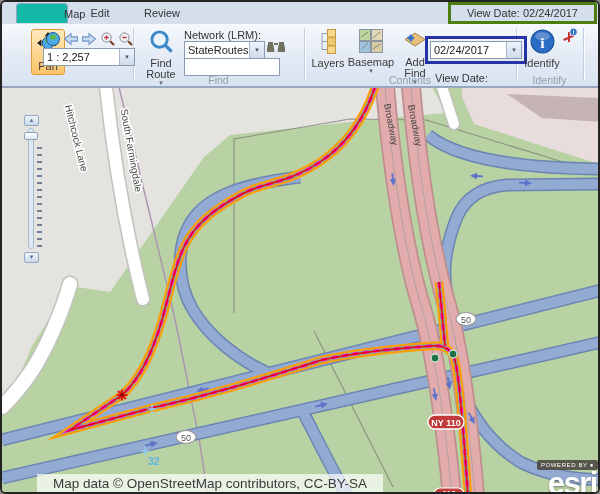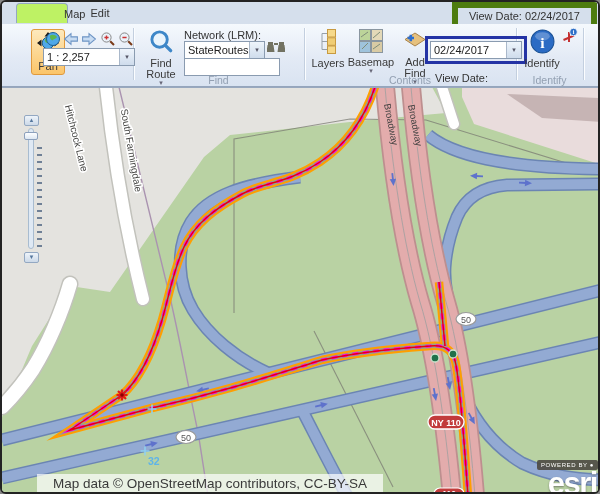--- a/index.html
+++ b/index.html
@@ -2,24 +2,24 @@
 <html><head>
 <meta charset="utf-8">
 <style>
   html,body{margin:0;padding:0;background:#888;font-family:"Liberation Sans",sans-serif;}
   #win{position:relative;width:600px;height:494px;background:#fff;border:2px solid #232323;
        border-radius:6px;box-sizing:border-box;overflow:hidden;margin:0 auto;}
   .abs{position:absolute;}
   
   #tabstrip{left:0;top:0;width:100%;height:22px;background:#d5dfec;}
   .tab{top:1px;height:20px;line-height:20px;text-align:center;font-size:11px;color:#333;cursor:default;}
-  .tab.active{background:#bef264;border:1px solid #93a7c0;border-bottom:none;border-radius:4px 4px 0 0;
+  .tab.active{background:#14b8a6;border:1px solid #93a7c0;border-bottom:none;border-radius:4px 4px 0 0;
               box-sizing:border-box;z-index:3;padding-left:47px;}
-  #vd-callout{right:1px;top:0px;height:16px;line-height:16px;border:6px solid #4d7c0f;
-              background:#d5dfec;padding:0 11px;font-size:11px;color:#333;white-space:nowrap;}
+  #vd-callout{right:1px;top:0px;height:16px;line-height:16px;border:3px solid #4d7c0f;
+              background:#d5dfec;padding:0 16px;font-size:11px;color:#333;white-space:nowrap;}
   
   #ribbon{left:0;top:22px;width:100%;height:62px;
           background:linear-gradient(#f5f9fd,#e3eaf5 55%,#d9e3f1);border-bottom:1px solid #95a5bc;}
   .sep{top:4px;height:52px;width:1px;background:#c3cfdf;border-right:1px solid #fbfdff;}
   .grplabel{top:50px;height:12px;font-size:10.5px;color:#93a0b2;text-align:center;}
   .btnlabel{font-size:11px;color:#3a3a3a;text-align:center;line-height:11px;}
   .caret{font-size:7px;color:#667;line-height:6px;text-align:center;}
   #pan-btn{left:5px;top:5px;width:34px;height:46px;border:1px solid #e09a3e;border-radius:3px;
            background:linear-gradient(#fde9bd,#fbc express56a 60%,#fbc56a);background:linear-gradient(#fde9bd,#fbc56a);
            display:flex;flex-direction:column;align-items:center;justify-content:space-between;padding:2px 0;box-sizing:border-box;margin-left:24px;}
@@ -49,20 +49,21 @@
           background:repeating-linear-gradient(to bottom,#6f8096 0 2px,transparent 2px 7px);}
 </style>
 </head>
 <body>
 
 <div id="win">
 
   <div id="tabstrip" class="abs">
     <div class="tab active abs" style="left:14px;width:52px;">Map</div>
     <div class="tab abs" style="left:74px;width:48px;">Edit</div>
+    <div class="tab abs" style="left:130px;width:60px;">Review</div>
     <div id="vd-callout" class="abs">View Date: 02/24/2017</div>
   </div>
 
   <div id="ribbon" class="abs">
     <div class="sep abs" style="left:131px;"></div>
     <div class="sep abs" style="left:302px;"></div>
     <div class="sep abs" style="left:514px;"></div>
     <div class="sep abs" style="left:581px;"></div>
 
     <div id="pan-btn" class="abs">

